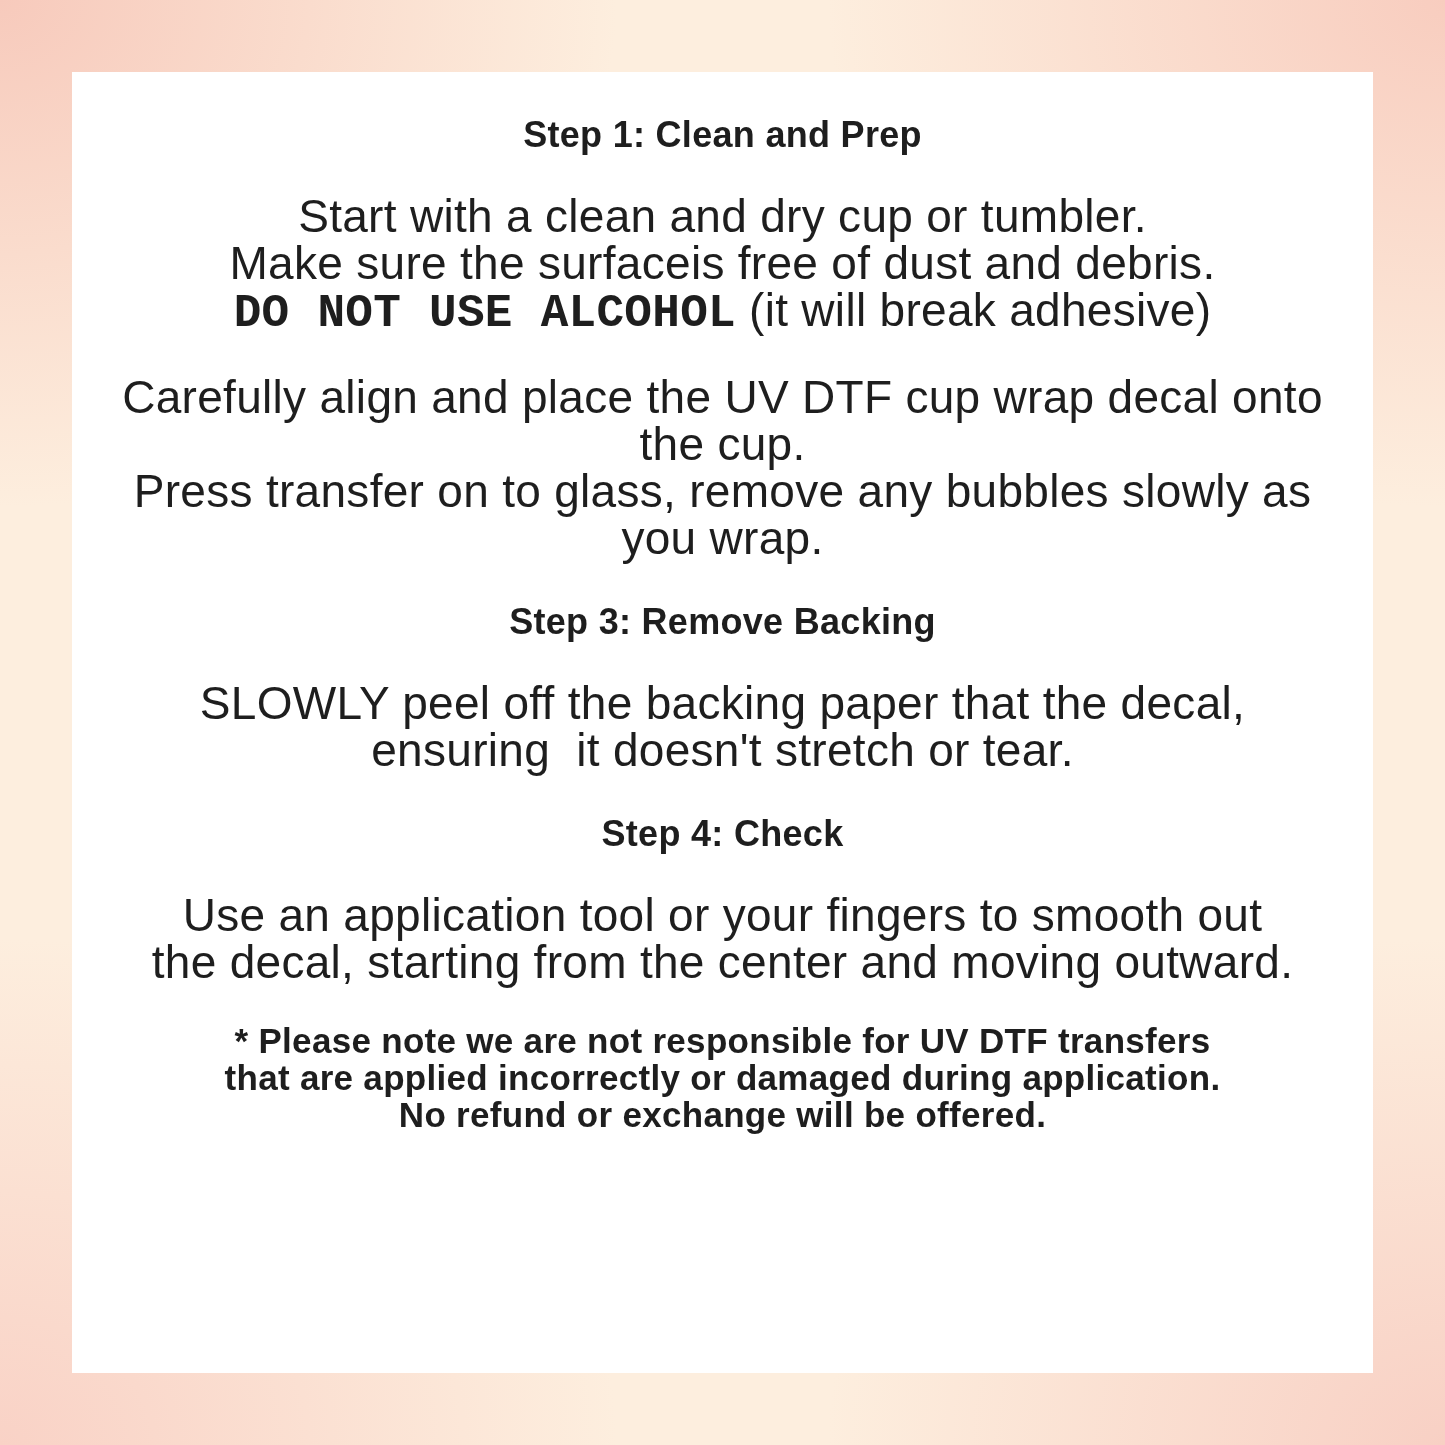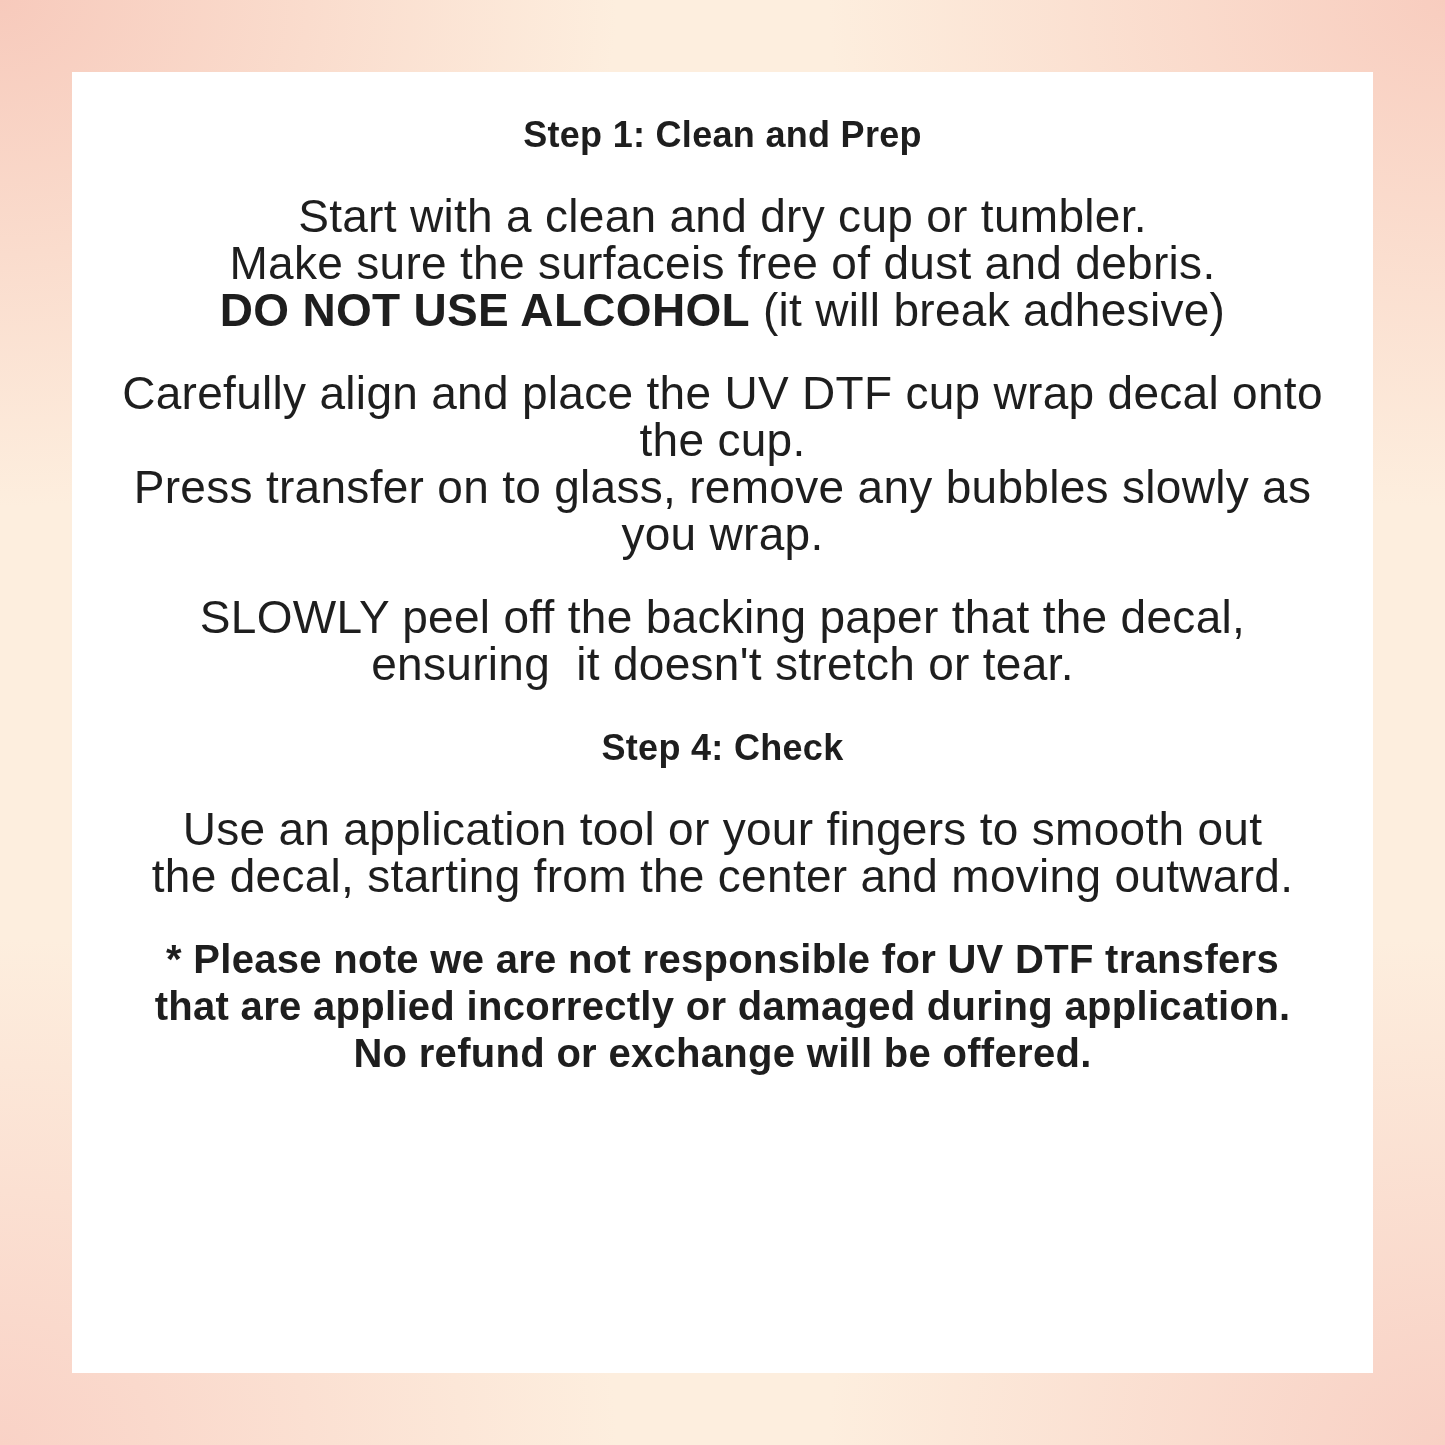--- a/index.html
+++ b/index.html
@@ -34,24 +34,24 @@
     margin: 0 0 34px 0;
   }
   .para {
     font-size: 46px;
     line-height: 47px;
     font-weight: 500;
     letter-spacing: 0.3px;
     margin: 0 0 36px 0;
     white-space: pre-wrap;
   }
-  .para .b { font-weight: 700; }
+  .para .b { font-weight: 700; font-family: Liberation Mono, monospace; }
   .footnote {
-    font-size: 40px;
-    line-height: 47px;
+    font-size: 35px;
+    line-height: 37px;
     font-weight: 700;
     letter-spacing: 0.3px;
     margin: 17px;
     white-space: pre-wrap;
   }
 </style>
 </head>
 <body>
 
 <div class="page">
@@ -63,20 +63,21 @@
 Make sure the surfaceis free of dust and debris.
 </span><span class="b">DO NOT USE ALCOHOL</span><span> (it will break adhesive)</span></p>
     </section>
 
     <section>
       <p class="para">Carefully align and place the UV DTF cup wrap decal onto the cup.
 Press transfer on to glass, remove any bubbles slowly as you wrap.</p>
     </section>
 
     <section>
+      <h2 class="heading">Step 3: Remove Backing</h2>
       <p class="para">SLOWLY peel off the backing paper that the decal,
 ensuring  it doesn't stretch or tear.</p>
     </section>
 
     <section>
       <h2 class="heading">Step 4: Check</h2>
       <p class="para">Use an application tool or your fingers to smooth out
 the decal, starting from the center and moving outward.</p>
     </section>
 

